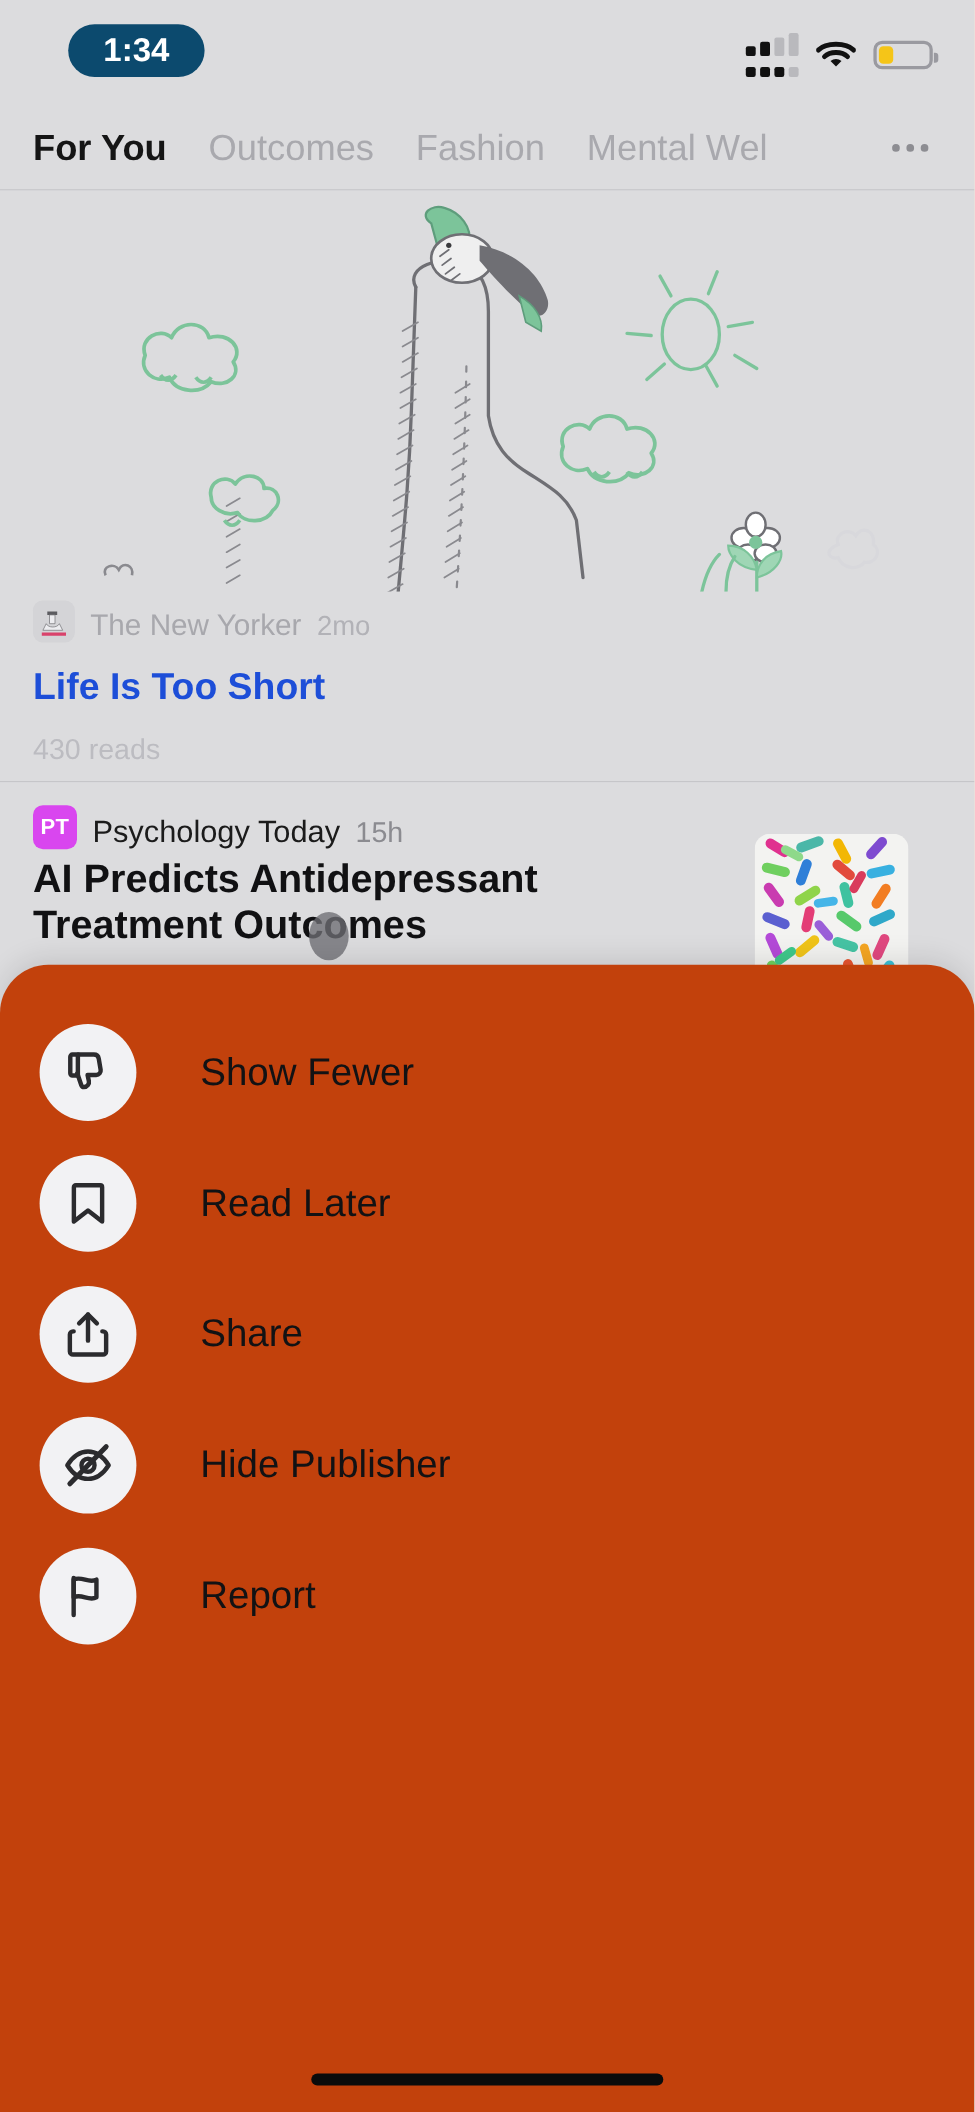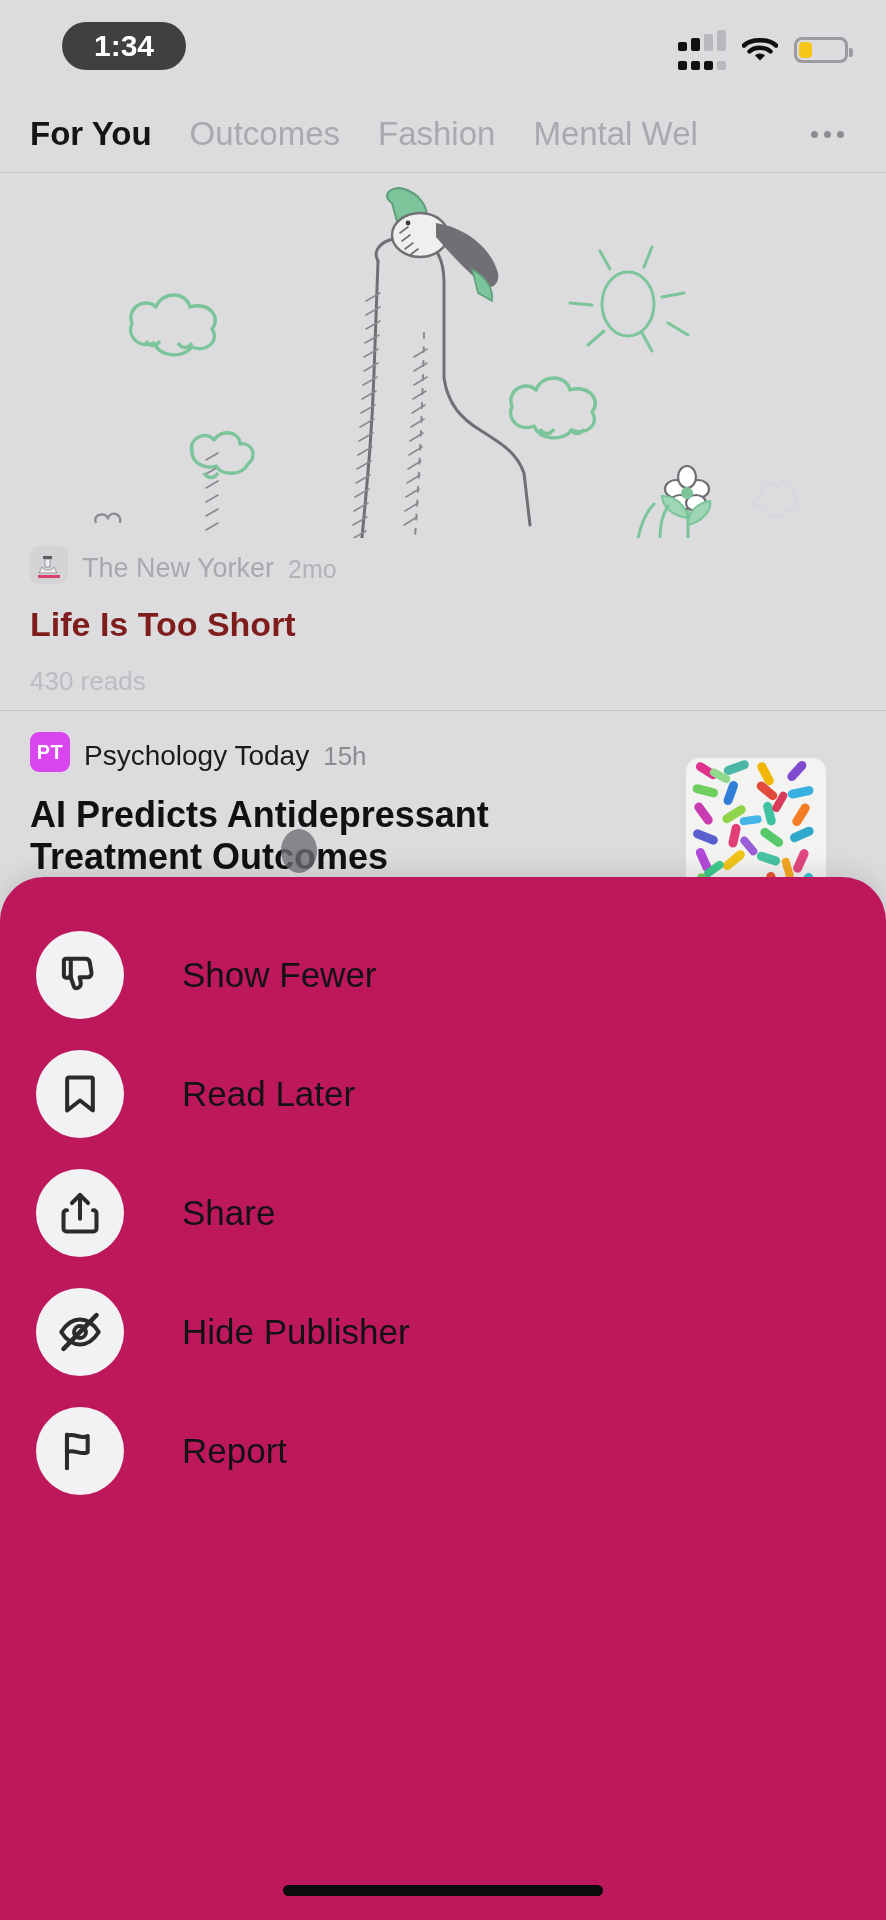--- a/index.html
+++ b/index.html
@@ -204,21 +204,21 @@
     color: #a8a8ad;
   }
   .pub-time {
     font-size: 25px;
     color: #b2b2b7;
   }
   .headline-dim {
     margin-top: 20px;
     font-size: 34px;
     font-weight: bold;
-    color: #7f1d1d;
+    color: #1d4ed8;
     line-height: 1.18;
   }
   .reads-dim {
     margin-top: 22px;
     font-size: 26px;
     color: #bcbcc1;
   }
 
   #divider-one {
     top: 710px;
@@ -239,21 +239,21 @@
     font-weight: bold;
     display: flex;
     align-items: center;
     justify-content: center;
     letter-spacing: 0.5px;
     flex: none;
   }
   .pub-name-dark { font-size: 28px; color: #1b1b1b; }
   .pub-time-dark { font-size: 26px; color: #8b8b90; }
   .headline-dark {
-    margin-top: 22px;
+    margin-top: 6px;
     font-size: 36px;
     font-weight: bold;
     color: #111113;
     line-height: 1.18;
     width: 560px;
   }
   #thumb-two {
     position: absolute;
     right: 30px;
     top: 28px;
@@ -274,21 +274,21 @@
     background: rgba(110,110,115,0.78);
   }
 
   
   #action-sheet {
     position: absolute;
     left: 0;
     top: 877px;
     width: 886px;
     height: 1043px;
-    background: #be185d;
+    background: #c2410c;
     border-radius: 44px 44px 0 0;
     box-shadow: 0 -6px 24px rgba(0,0,0,0.10);
     padding-top: 38px;
   }
 
   .sheet-item {
     display: flex;
     align-items: center;
     height: 119px;
     padding-left: 36px;
@@ -329,21 +329,21 @@
   }
 </style>
 </head>
 <body>
 
 <div id="screen">
 
   <div id="backdrop"></div>
 
   <div id="status-bar">
-    <div id="time-pill" style="background: #404040;">
+    <div id="time-pill" style="background: #0c4a6e;">
       <span class="time-text">1:34</span>
     </div>
 
     <div id="status-right">
       <span class="cell-dual">
         <span class="cell-row top">
           <i class="bar"></i>
             <i class="bar"></i>
             <i class="bar off"></i>
             <i class="bar off"></i>

